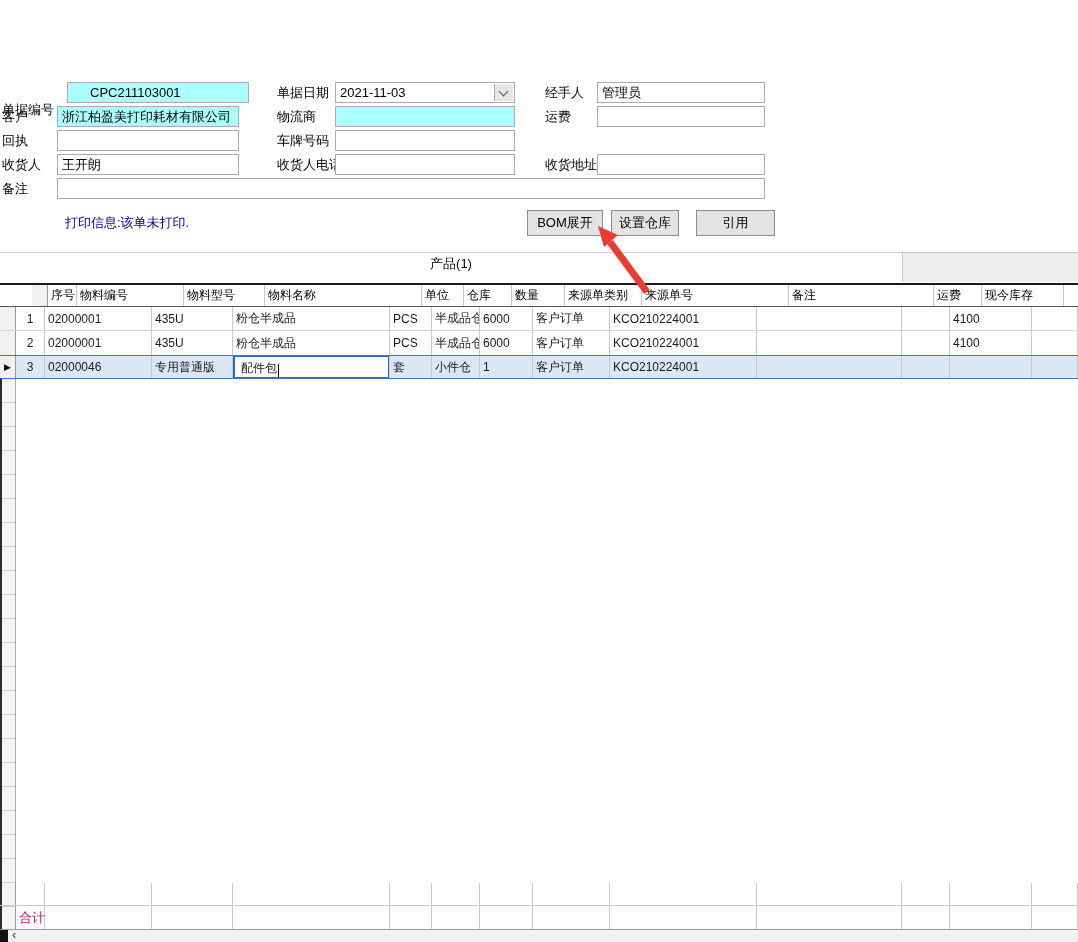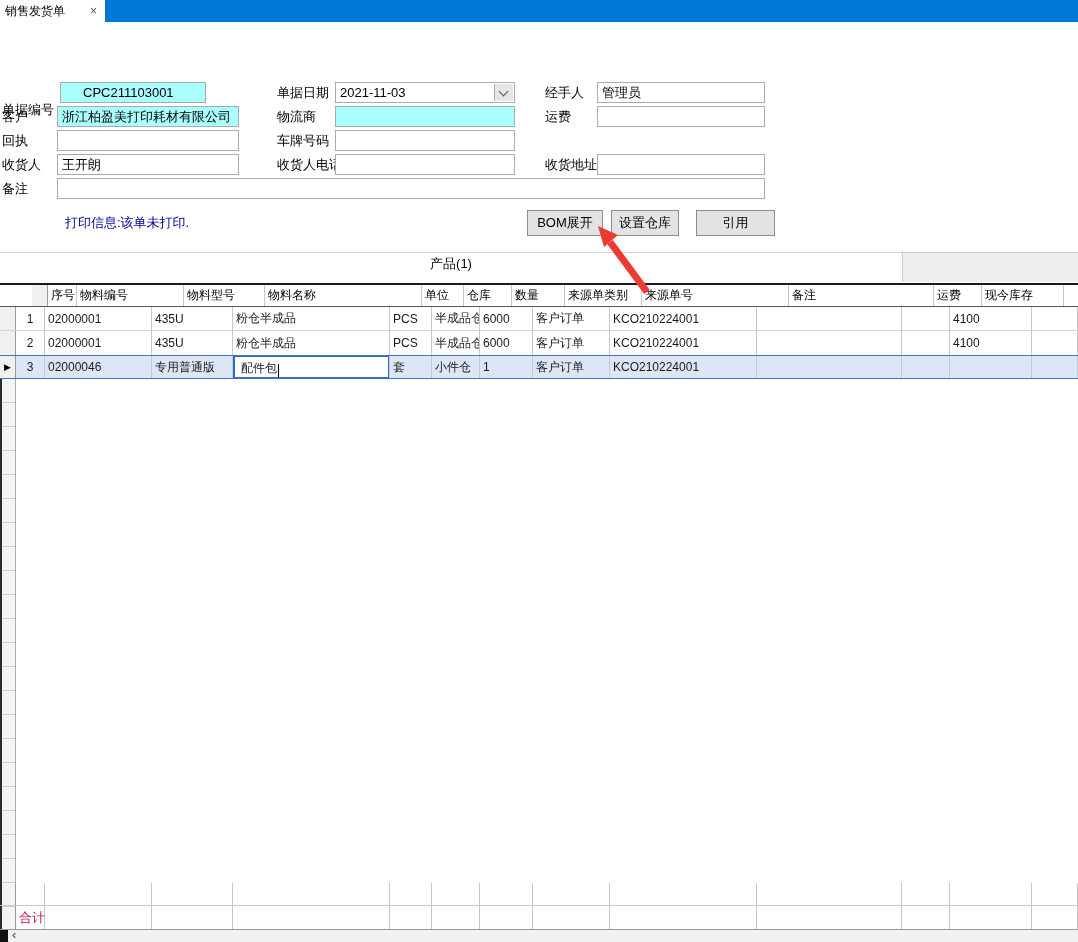--- a/index.html
+++ b/index.html
@@ -60,34 +60,28 @@
   .hthumb { position:absolute; left:0; top:0; width:8px; height:12px; background:#111; }
   .harrow { position:absolute; left:12px; top:-3px; font-size:13px; color:#444; }
 
   .arrow-svg { position:absolute; left:585px; top:218px; pointer-events:none; z-index:10; }
 </style>
 </head>
 <body>
 
 <div class="screen">
 
-  <div class="tabbar">
-    <div class="tab">
-      <span class="tab-title">销售发货单</span>
-      <span class="tab-close">×</span>
-    </div>
-  </div>
 
   <div class="lbl" style="left:2px; top:82px;margin-top:17px;">单据编号</div>
   <div class="lbl" style="left:2px; top:106px;">客户</div>
   <div class="lbl" style="left:2px; top:130px;">回执</div>
   <div class="lbl" style="left:2px; top:154px;">收货人</div>
   <div class="lbl" style="left:2px; top:178px;">备注</div>
 
-  <div class="fld cyan" style="left:60px; top:82px;  width:146px;padding-left:22px;">CPC211103001</div>
+  <div class="fld cyan" style="left:67px; top:82px;  width:182px;padding-left:22px;">CPC211103001</div>
   <div class="fld cyan" style="left:57px; top:106px; width:182px;">浙江柏盈美打印耗材有限公司</div>
   <div class="fld" style="left:57px; top:130px; width:182px;"></div>
   <div class="fld" style="left:57px; top:154px; width:182px;">王开朗</div>
   <div class="fld" style="left:57px; top:178px; width:708px;"></div>
 
   <div class="lbl" style="left:277px; top:82px;">单据日期</div>
   <div class="lbl" style="left:277px; top:106px;">物流商</div>
   <div class="lbl" style="left:277px; top:130px;">车牌号码</div>
   <div class="lbl" style="left:277px; top:154px;">收货人电话</div>
 

